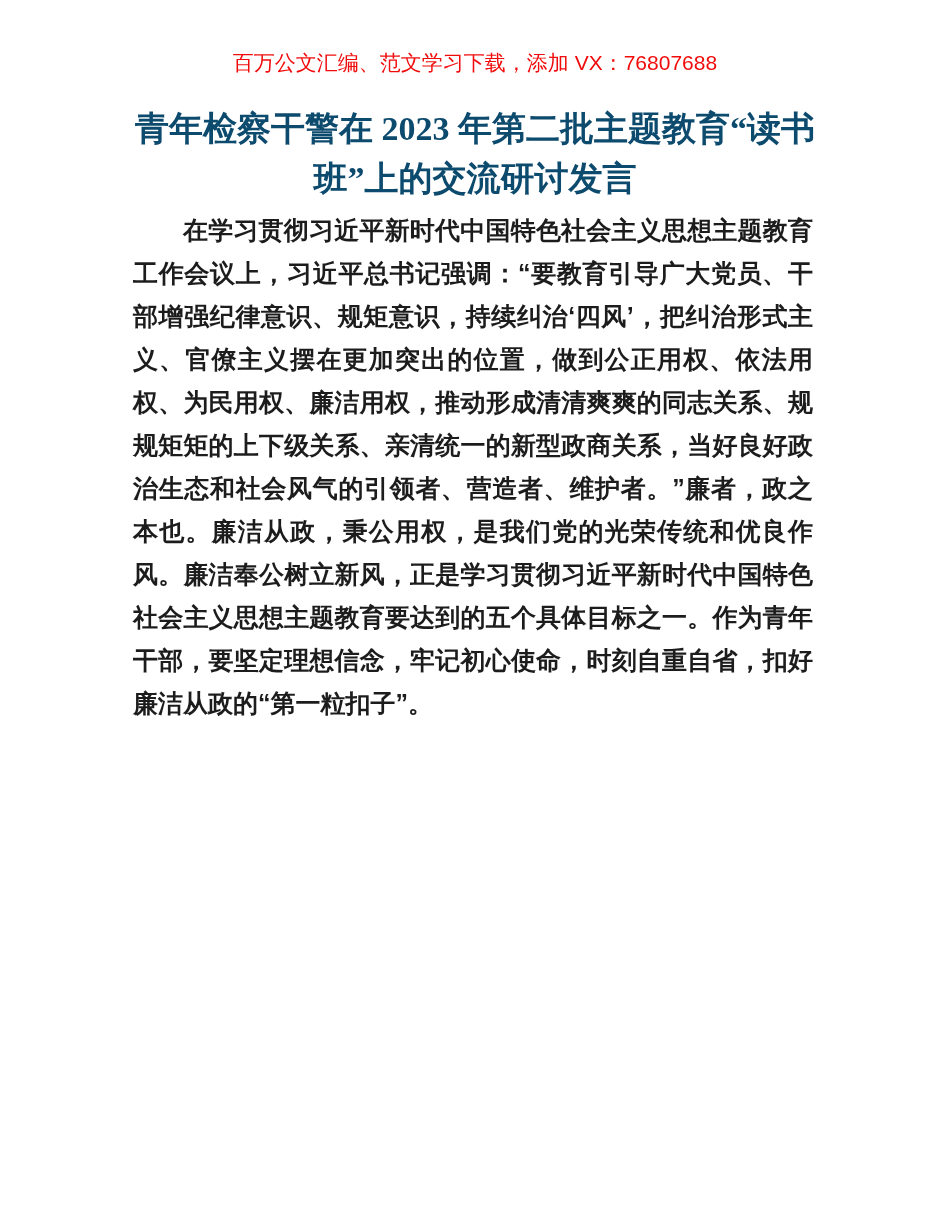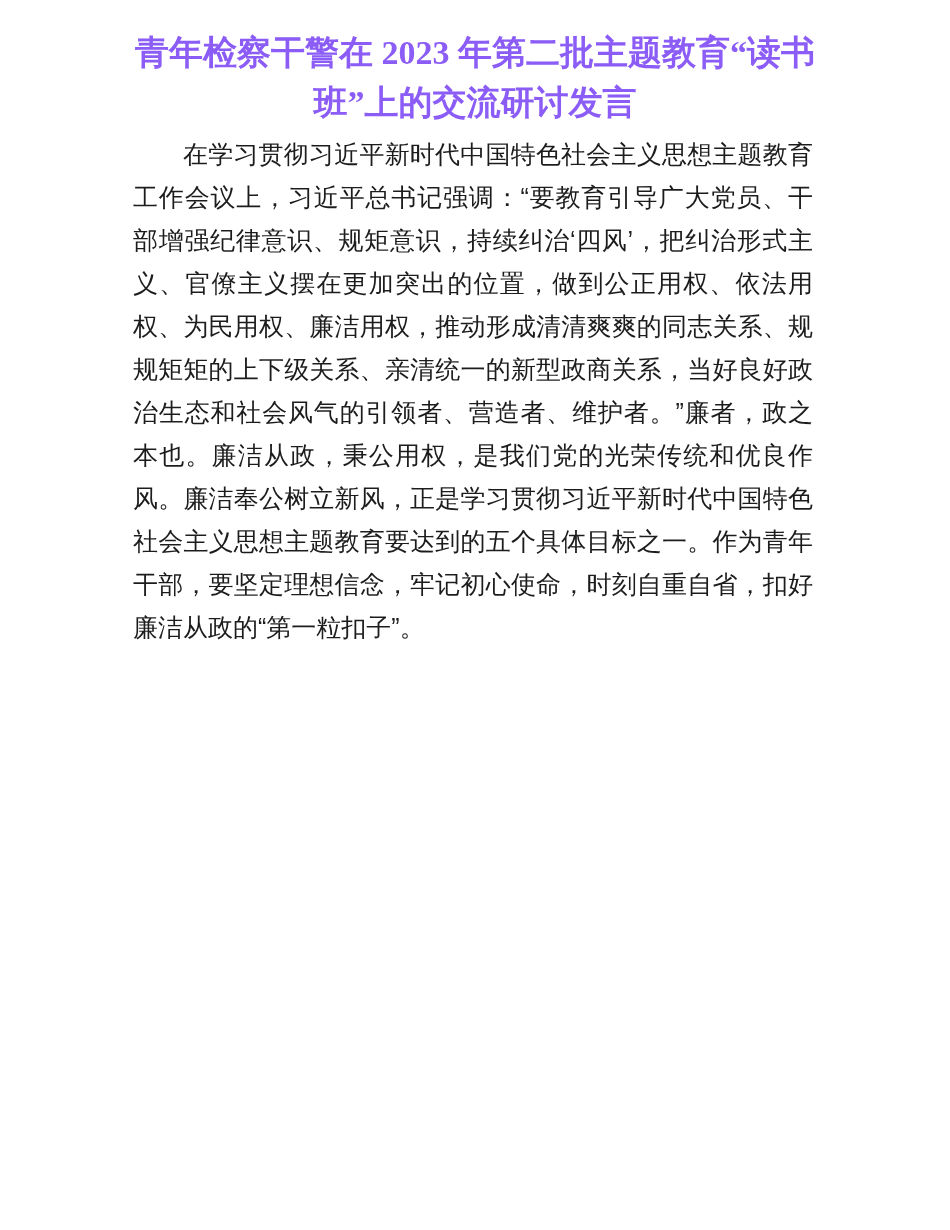--- a/index.html
+++ b/index.html
@@ -30,43 +30,45 @@
     color: #f10c0c;
     font-family: "Liberation Sans", sans-serif;
   }
   .title {
     width: 690px;
     margin: 28px auto 5px auto;
     text-align: center;
     font-size: 34px;
     line-height: 50px;
     font-weight: bold;
-    color: #8b5cf6;
+    color: #0c4a6e;
     font-family: "Liberation Serif", serif;
   }
   .body-text {
     width: 680px;
     margin-left: 133px;
+    font-weight: bold;
   }
   .body-text p {
     margin: 0 0 16px 0;
     font-size: 25px;
     line-height: 43px;
     text-indent: 2em;
     text-align: justify;
     text-align-last: left;
     color: #1c1c1c;
     font-family: "Liberation Sans", sans-serif;
   }
 </style>
 </head>
 <body>
 
 <div class="page">
 
+  <div class="promo">百万公文汇编、范文学习下载，添加 VX：76807688</div>
 
   <h1 class="title">青年检察干警在 2023 年第二批主题教育“读书班”上的交流研讨发言</h1>
 
   <div class="body-text">
     <p>在学习贯彻习近平新时代中国特色社会主义思想主题教育工作会议上，习近平总书记强调：“要教育引导广大党员、干部增强纪律意识、规矩意识，持续纠治‘四风’，把纠治形式主义、官僚主义摆在更加突出的位置，做到公正用权、依法用权、为民用权、廉洁用权，推动形成清清爽爽的同志关系、规规矩矩的上下级关系、亲清统一的新型政商关系，当好良好政治生态和社会风气的引领者、营造者、维护者。”廉者，政之本也。廉洁从政，秉公用权，是我们党的光荣传统和优良作风。廉洁奉公树立新风，正是学习贯彻习近平新时代中国特色社会主义思想主题教育要达到的五个具体目标之一。作为青年干部，要坚定理想信念，牢记初心使命，时刻自重自省，扣好廉洁从政的“第一粒扣子”。</p>
   </div>
 
 </div>
 
 </body></html>

